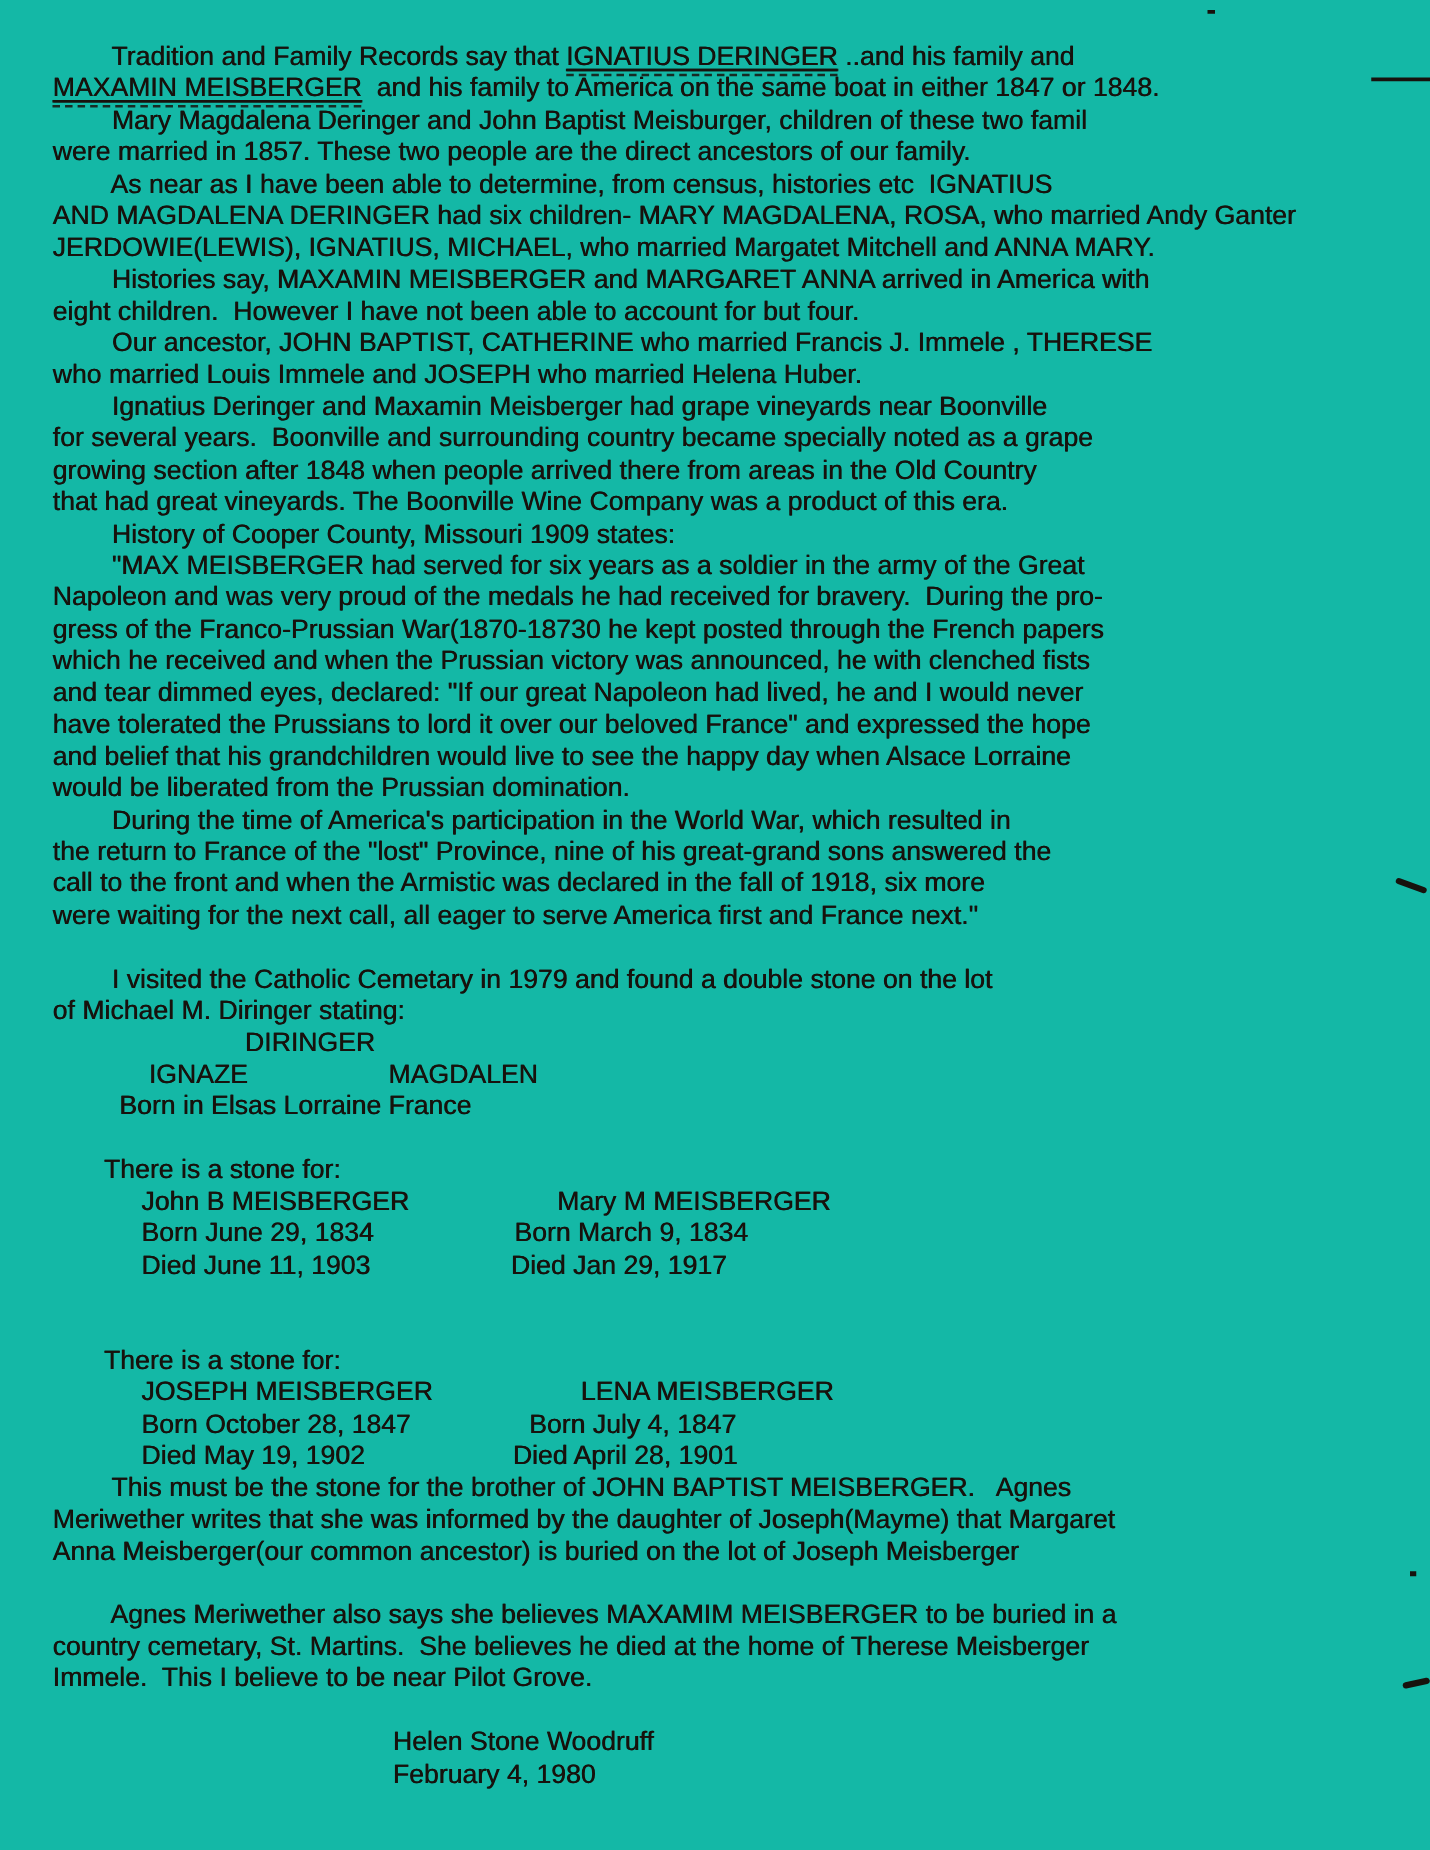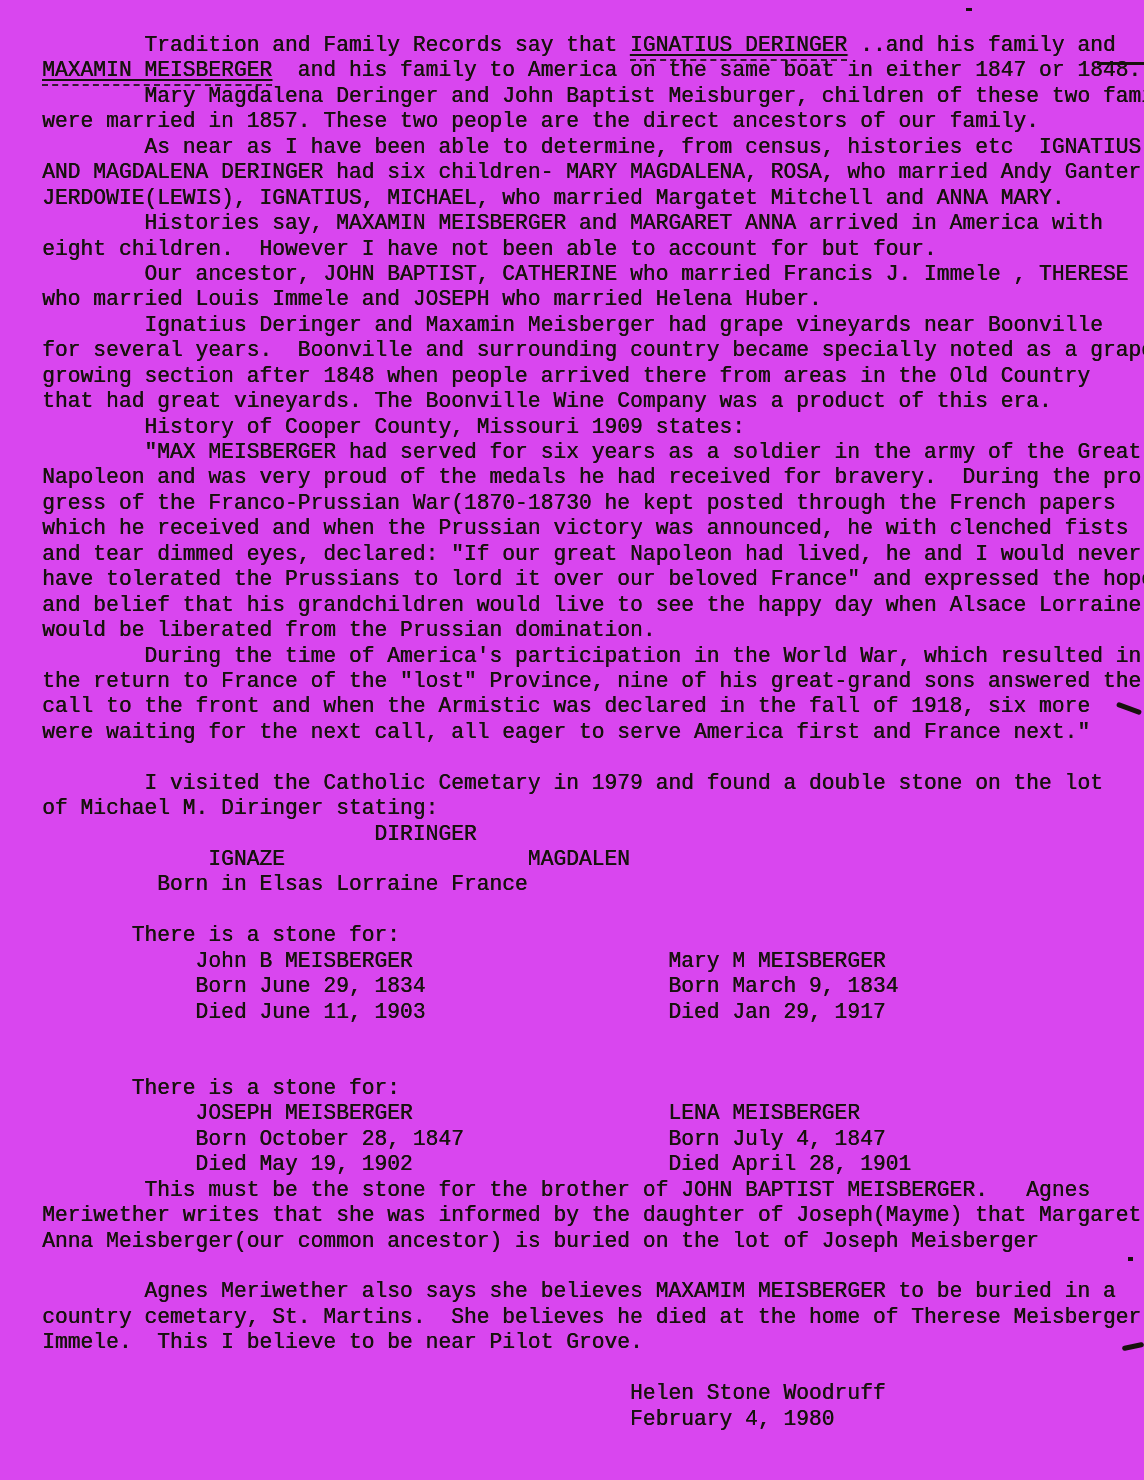--- a/index.html
+++ b/index.html
@@ -4,23 +4,23 @@
 <style>
   html, body {
     margin: 0;
     padding: 0;
     background: #ffffff;
   }
   .page {
     position: relative;
     width: 1144px;
     height: 1480px;
-    background: #d946ef;
+    background: #14b8a6;
     overflow: hidden;
-    font-family: Liberation Mono, monospace;
+    font-family: Liberation Sans, sans-serif;
   }
   .doc {
     position: absolute;
     left: 42px;
     top: 33px;
     width: 1300px;           
     white-space: pre;
     font-size: 21.3px;
     line-height: 25.45px;
     color: #17120d;

